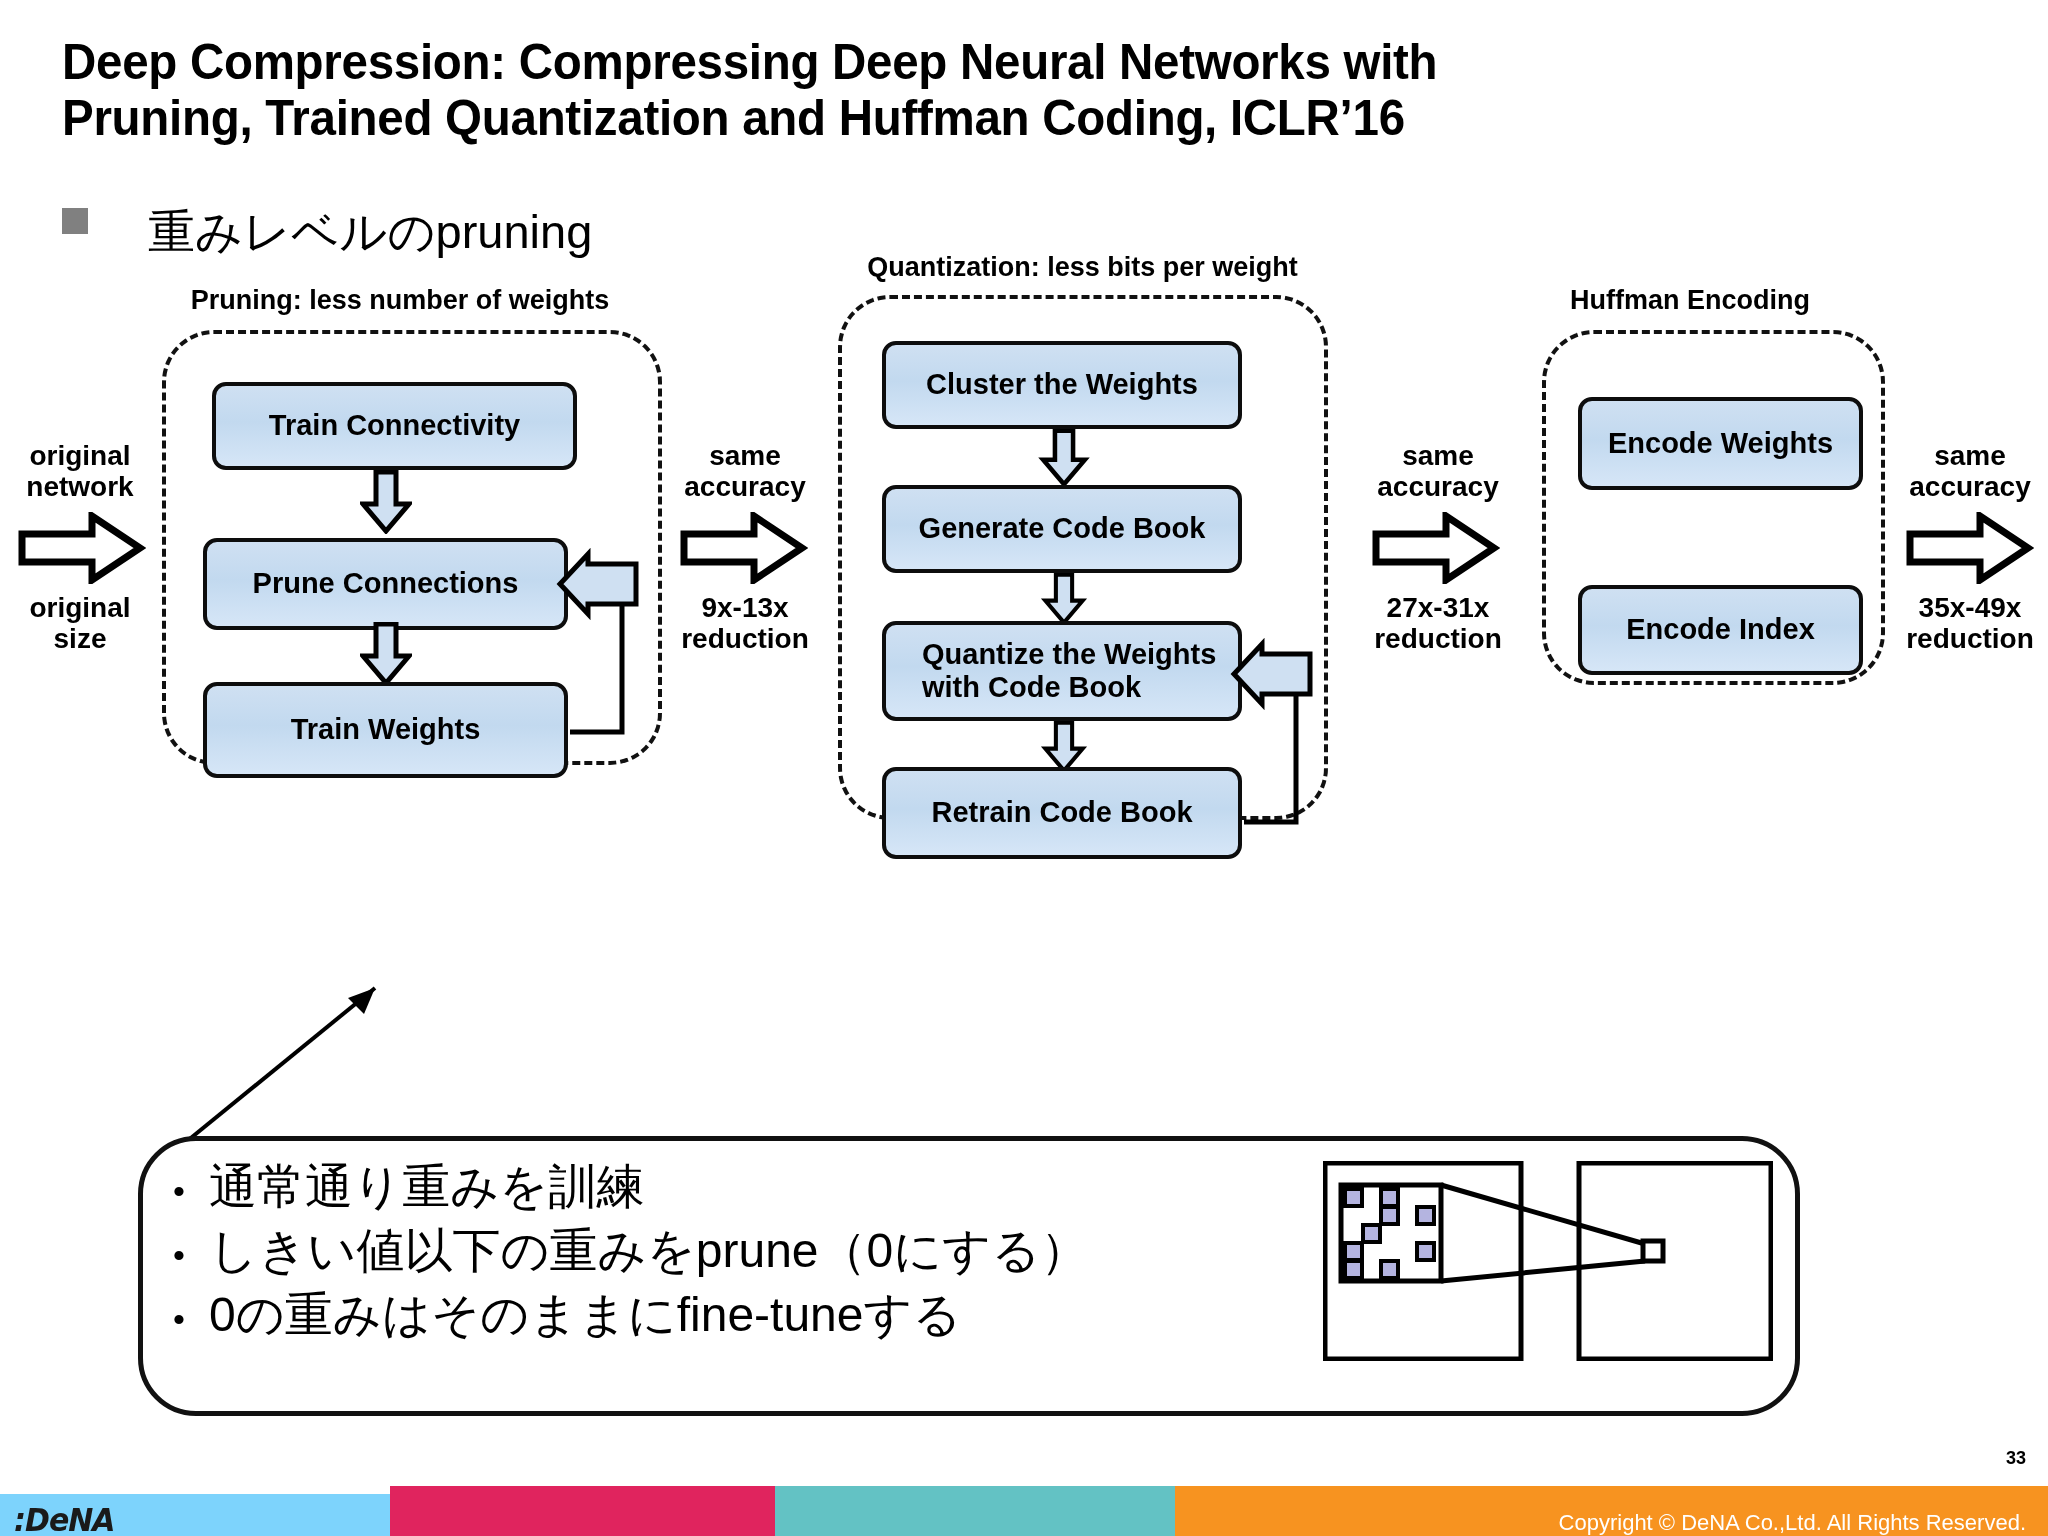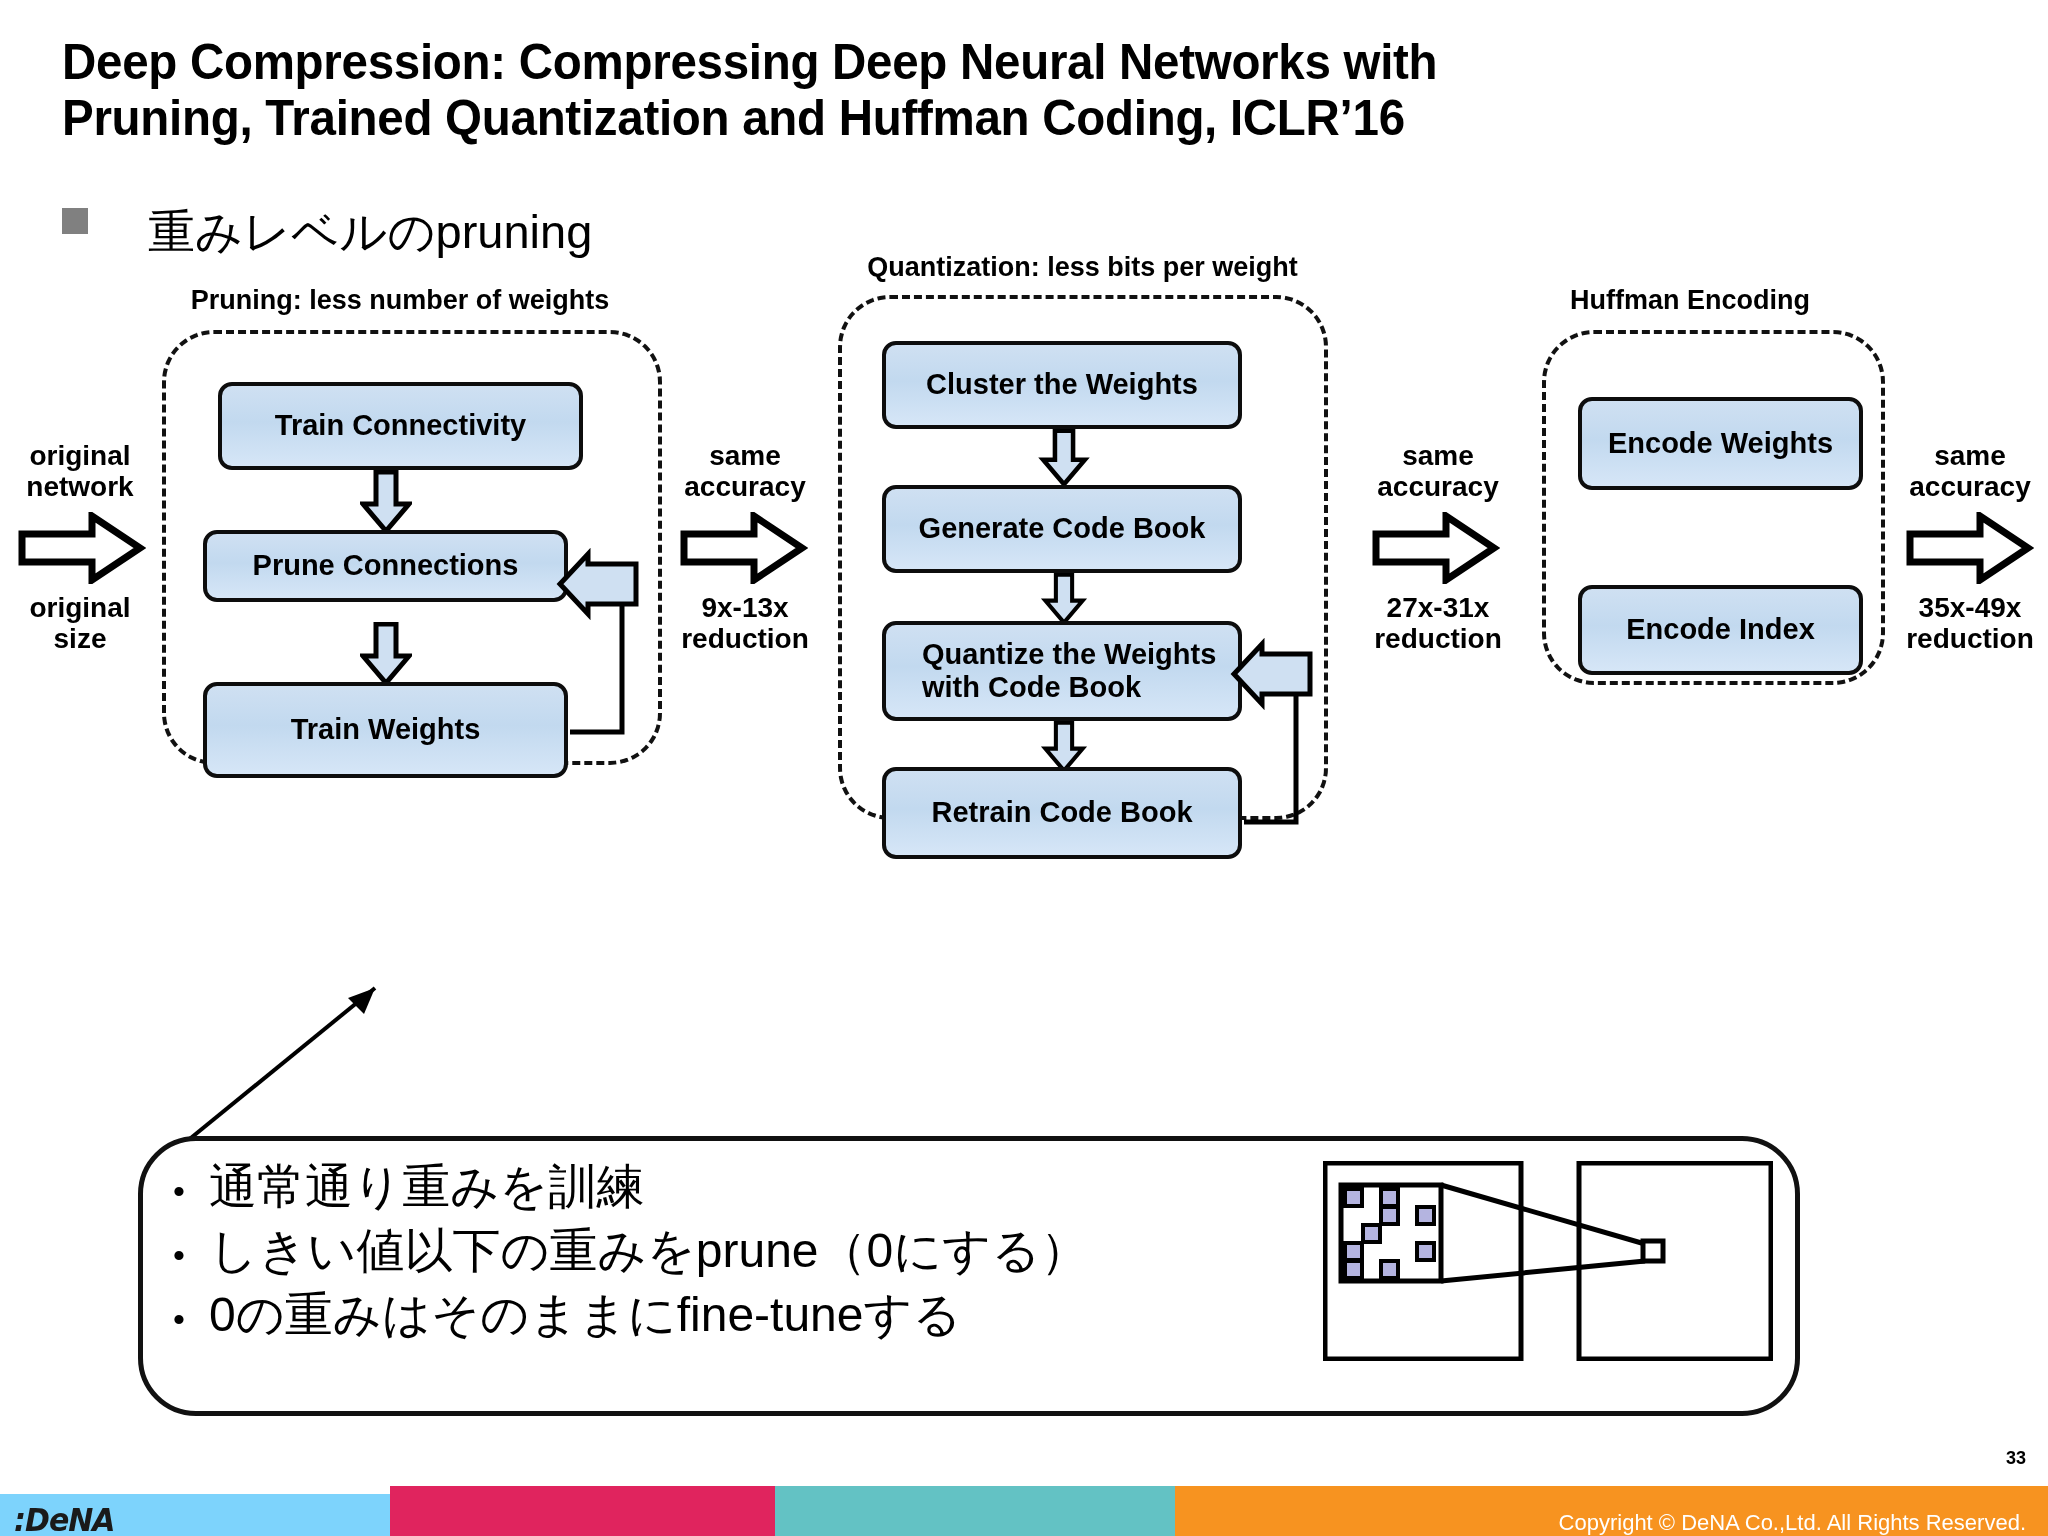--- a/index.html
+++ b/index.html
@@ -248,27 +248,27 @@
   </svg>
   <div class="side-label" style="left:0px; top:262px; width:160px;">
     <div>original</div>
     <div>size</div>
   </div>
 
   <div class="stage-title" style="left:130px; top:-45px; width:540px;">Pruning: less number of weights</div>
 
   <div class="dashed-group" style="left:162px; top:0px; width:500px; height:435px;"></div>
 
-  <div class="proc-box" style="left:218px; top:52px; width:365px; height:88px;">Train Connectivity</div>
+  <div class="proc-box" style="left:212px; top:52px; width:365px; height:88px;">Train Connectivity</div>
 
   <svg class="down-arrow" style="left:360px; top:140px;" width="52" height="64" viewBox="0 0 52 64">
     <path d="M16 2 L36 2 L36 34 L49 34 L26 61 L3 34 L16 34 Z" fill="#cfe0f2" stroke="#000000" stroke-width="5" stroke-linejoin="miter"></path>
   </svg>
 
-  <div class="proc-box" style="left:203px; top:200px; width:365px; height:72px;">Prune Connections</div>
+  <div class="proc-box" style="left:203px; top:208px; width:365px; height:92px;">Prune Connections</div>
 
   <svg class="down-arrow" style="left:360px; top:292px;" width="52" height="64" viewBox="0 0 52 64">
     <path d="M16 2 L36 2 L36 34 L49 34 L26 61 L3 34 L16 34 Z" fill="#cfe0f2" stroke="#000000" stroke-width="5" stroke-linejoin="miter"></path>
   </svg>
 
   <div class="proc-box" style="left:203px; top:352px; width:365px; height:96px;">Train Weights</div>
 
   <svg style="position:absolute; left:552px; top:190px;" width="130" height="240" viewBox="0 0 130 240">
     <path d="M14 64 L70 64 L70 212 L18 212" fill="none" stroke="#000000" stroke-width="5"></path>
     <path d="M14 44 L62 44 L62 84 L14 84 L14 94 L-14 64 L14 34 Z" fill="#cfe0f2" stroke="#000000" stroke-width="5" stroke-linejoin="miter" transform="translate(22,0)"></path>

